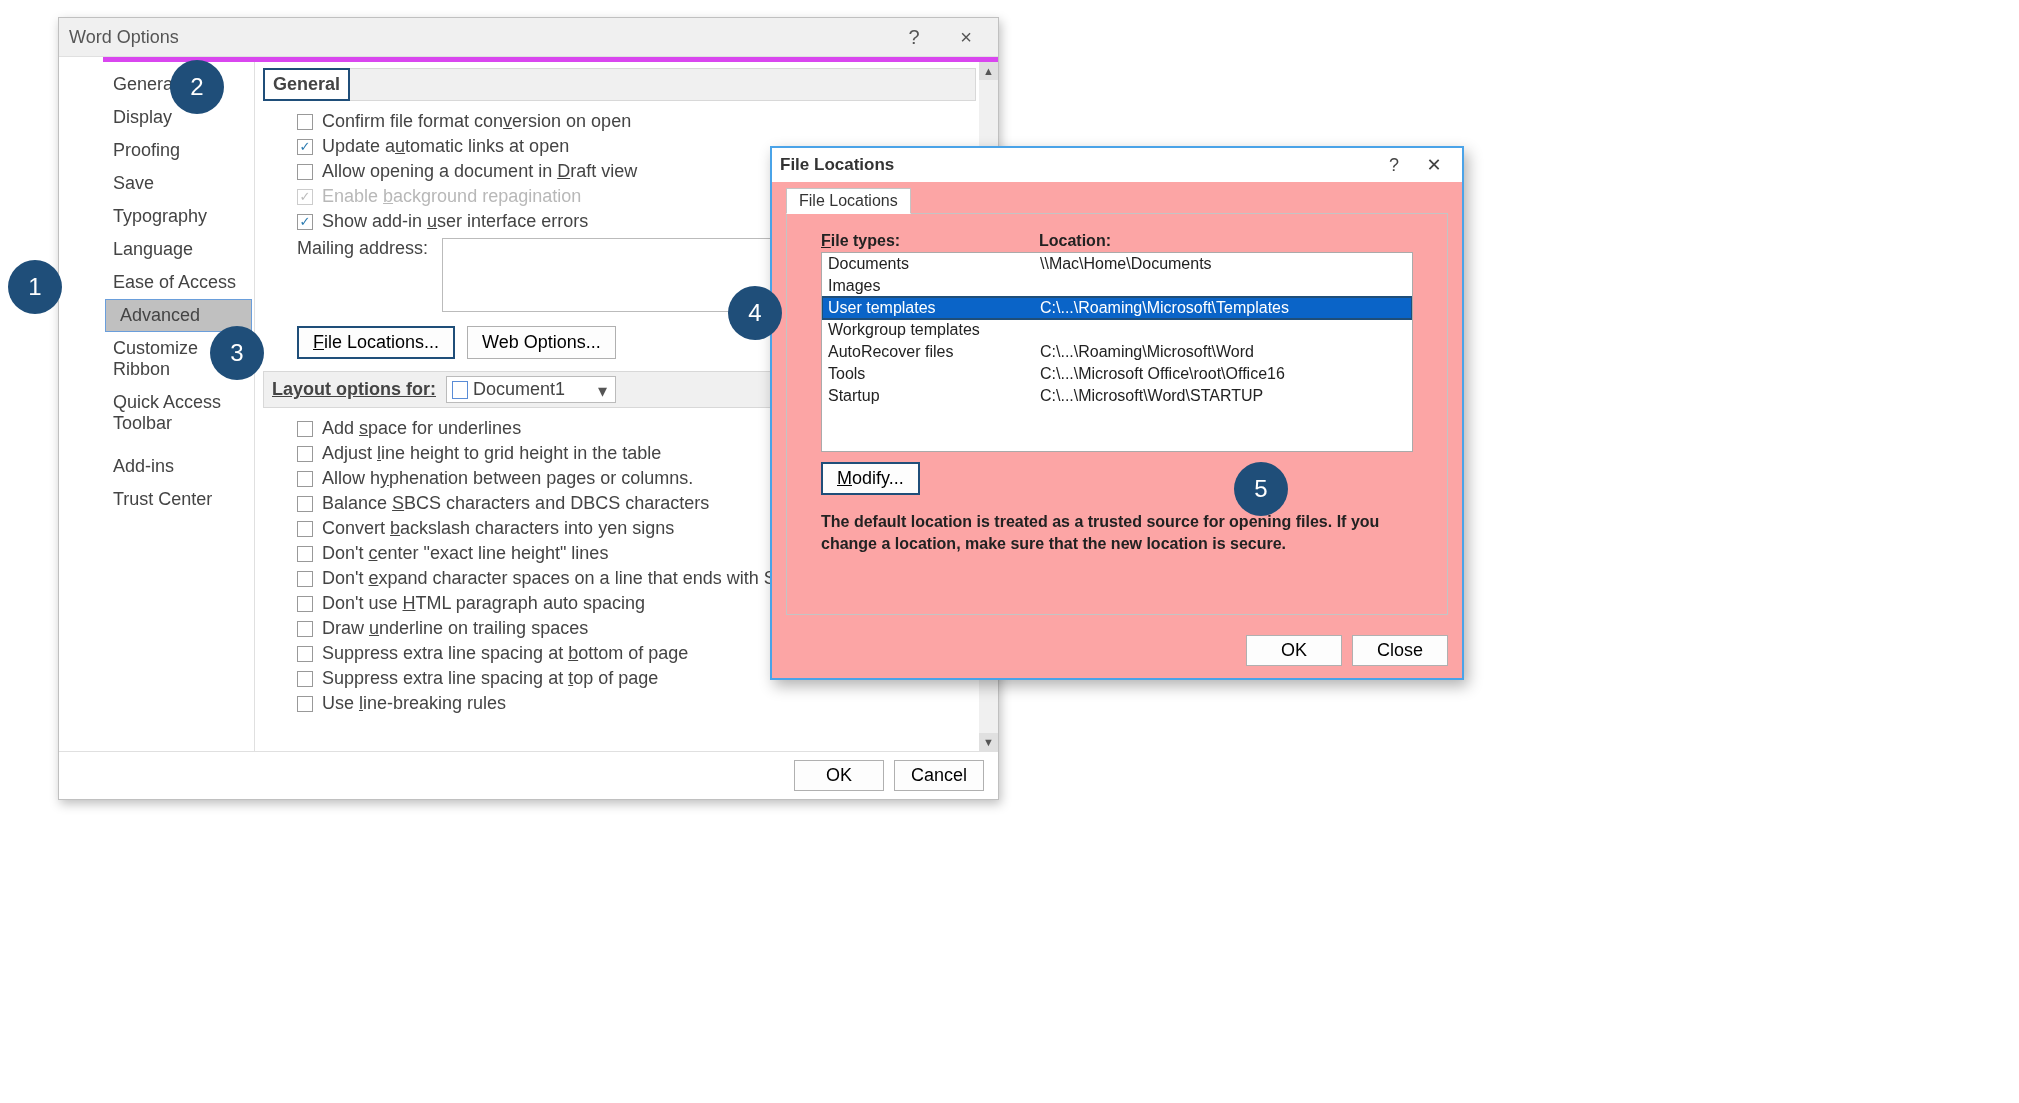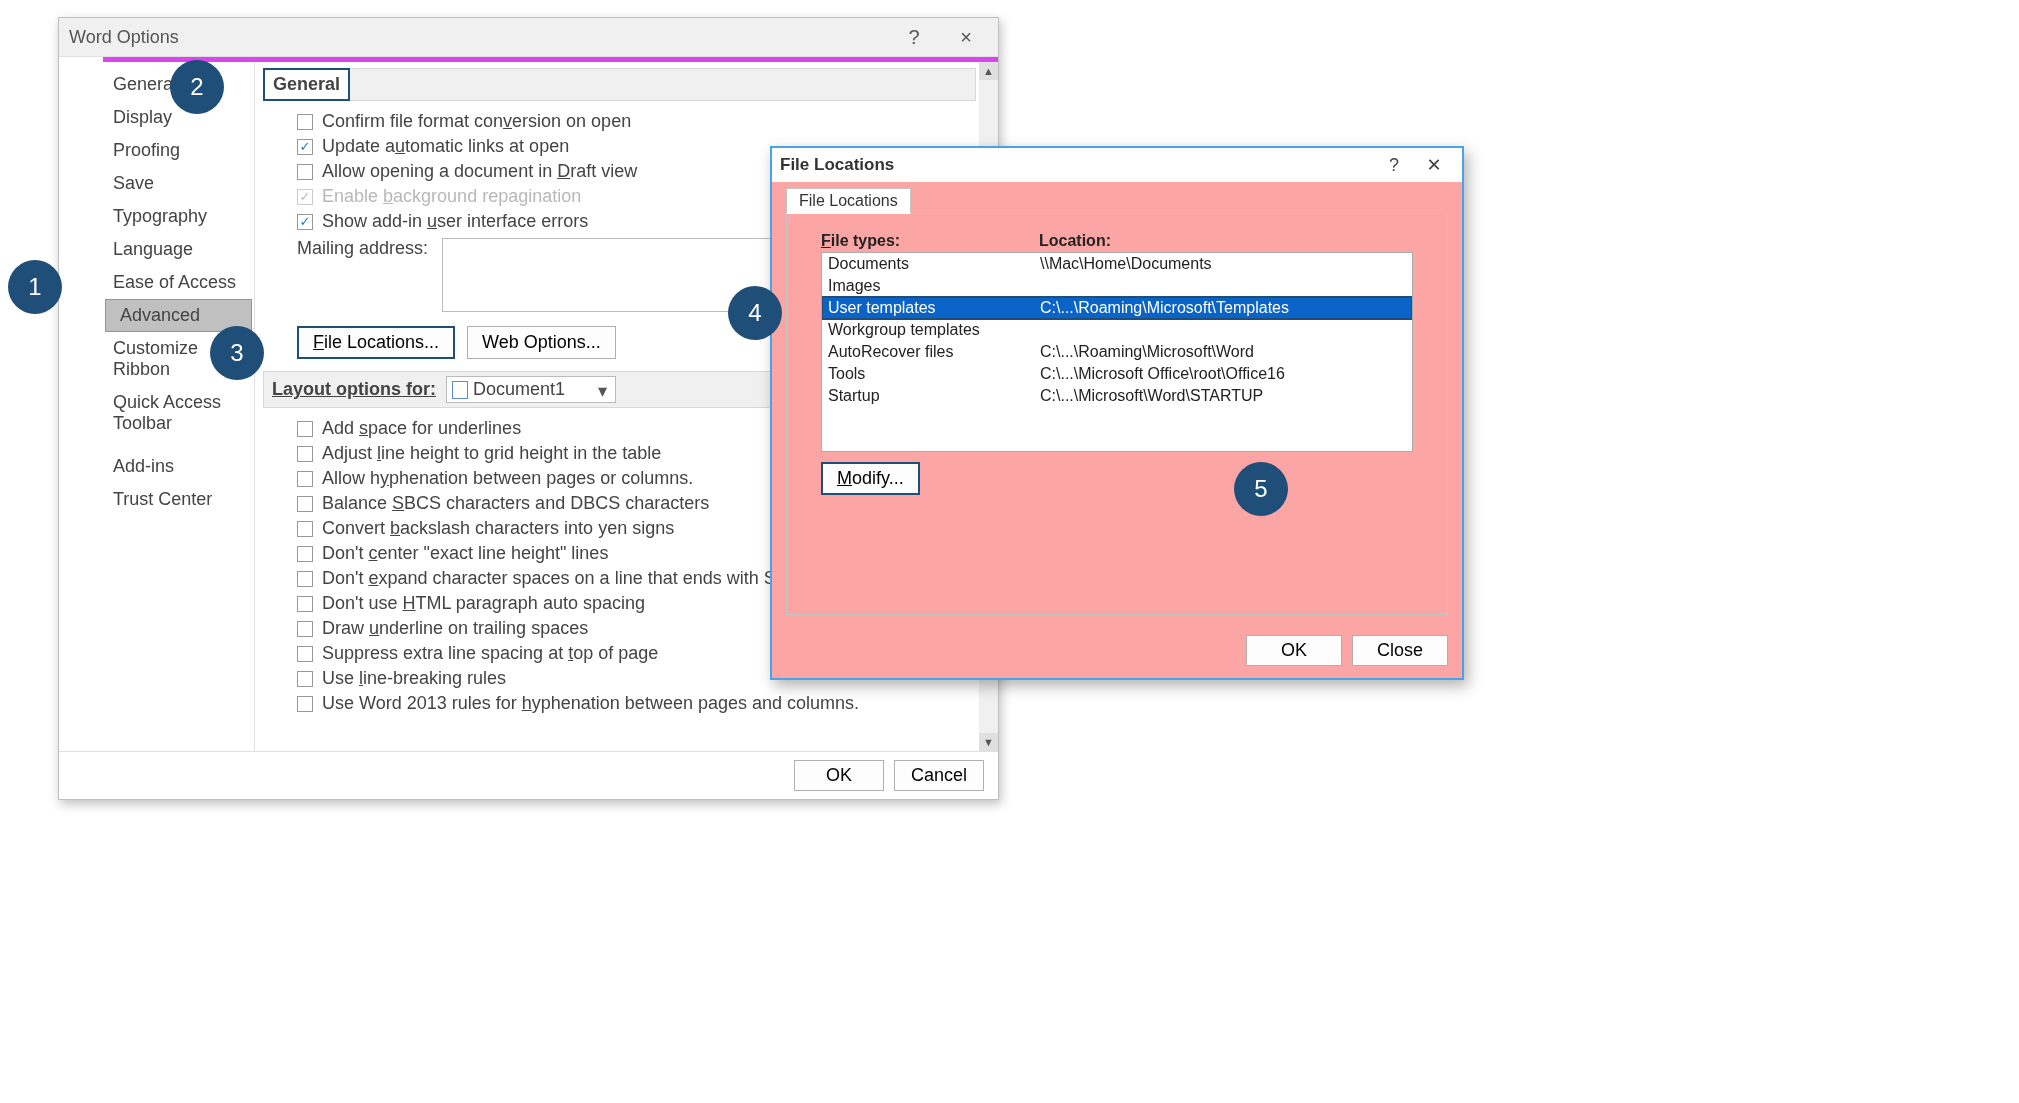--- a/index.html
+++ b/index.html
@@ -215,29 +215,29 @@
             <div class="chk-row">
               <span class="chk"></span>
               <span>Don't use <span class="u">H</span>TML paragraph auto spacing</span>
             </div>
             <div class="chk-row">
               <span class="chk"></span>
               <span>Draw <span class="u">u</span>nderline on trailing spaces</span>
             </div>
             <div class="chk-row">
               <span class="chk"></span>
+              <span>Suppress extra line spacing at <span class="u">b</span>ottom of page</span>
+            </div>
+            <div class="chk-row">
+              <span class="chk"></span>
               <span>Suppress extra line spacing at <span class="u">t</span>op of page</span>
             </div>
             <div class="chk-row">
               <span class="chk"></span>
               <span>Use <span class="u">l</span>ine-breaking rules</span>
-            </div>
-            <div class="chk-row">
-              <span class="chk"></span>
-              <span>Use Word 2013 rules for <span class="u">h</span>yphenation between pages and columns.</span>
             </div>
           </div>
 
       </div>
 
       <div class="wo-scroll">
         <div class="arrow">▲</div>
         <div class="track">
             <div class="thumb"></div>
           </div>
@@ -295,19 +295,20 @@
           <div class="fl-rowx">
             <span class="c1">Startup</span>
             <span>C:\...\Microsoft\Word\STARTUP</span>
           </div>
         </div>
 
       <div class="fl-modify-row">
         <button class="btn boxed"><span class="u">M</span><span id="modrest">odify...</span></button>
       </div>
 
+      <div class="fl-note">The default location is treated as a trusted source for opening files. If you change a location, make sure that the new location is secure.</div>
     </div>
   </div>
   <div class="fl-footer">
     <button class="btn">OK</button>
     <button class="btn">Close</button>
   </div>
 </div>
 
 </body></html>

